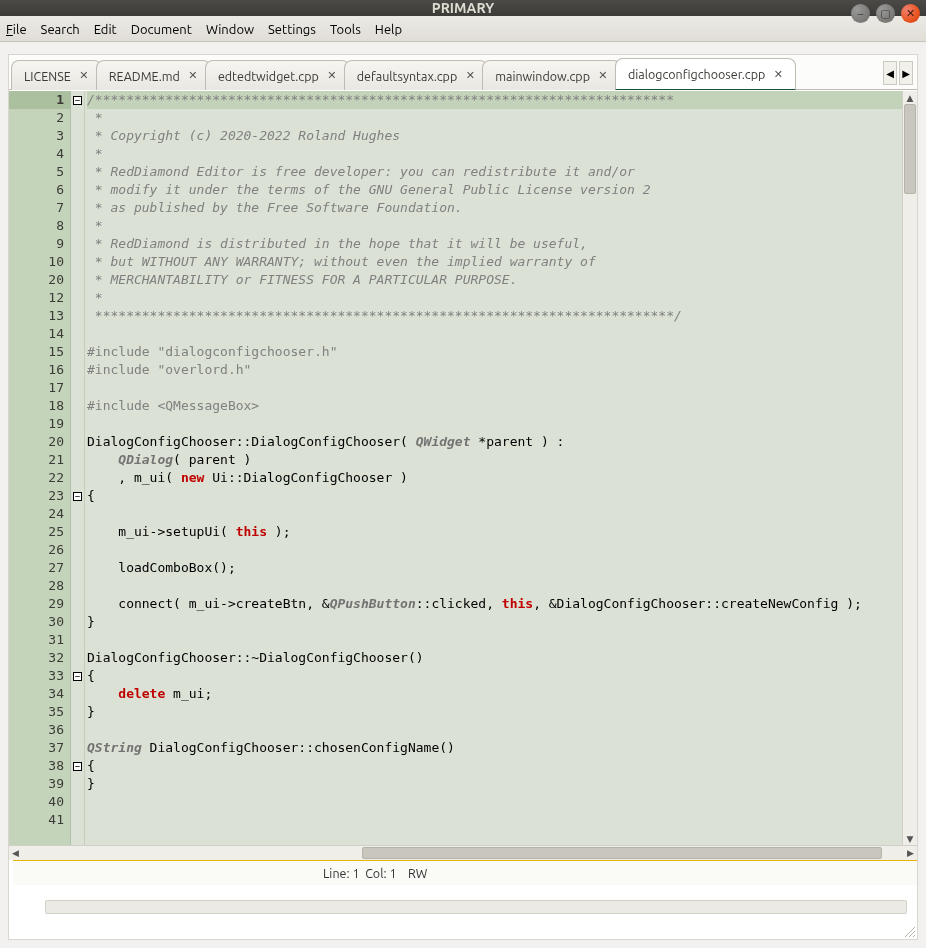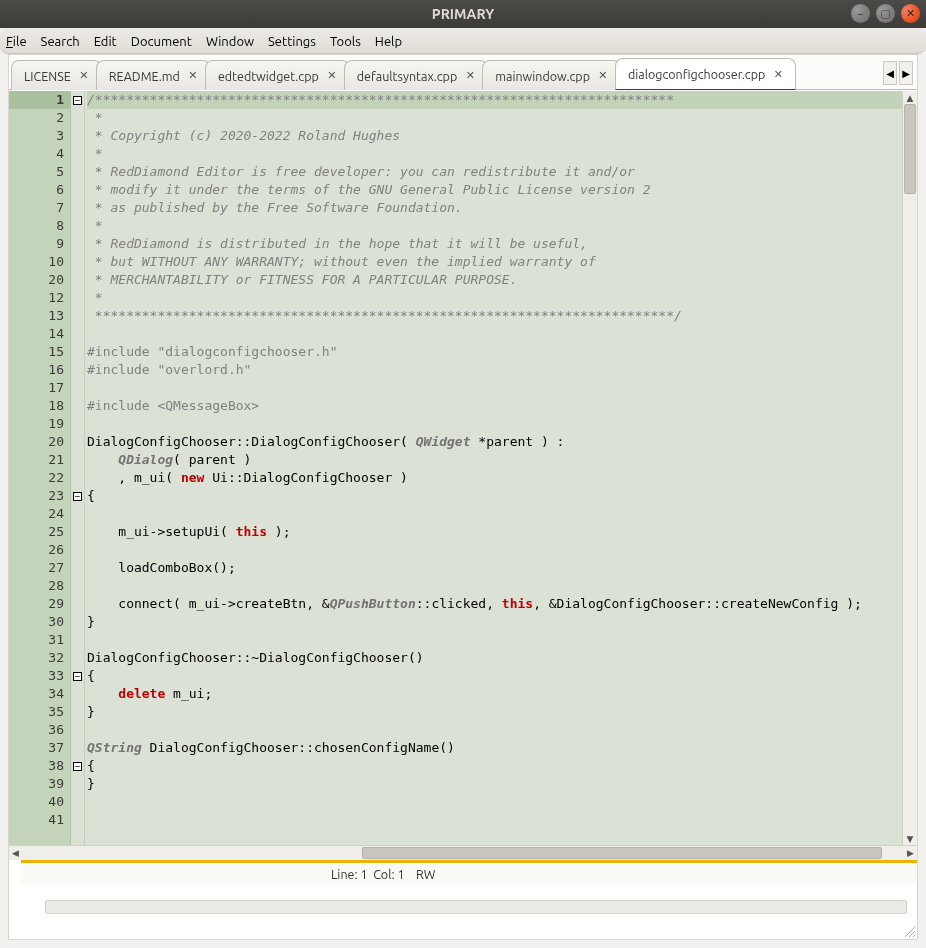--- a/index.html
+++ b/index.html
@@ -1,30 +1,30 @@
 <!DOCTYPE html>
 <html><head>
 <meta charset="utf-8">
 <style>
   * { margin: 0; padding: 0; box-sizing: border-box; }
   html, body { width: 926px; height: 948px; font-family: "Ubuntu", "DejaVu Sans", sans-serif; background: #f2f1f0; overflow: hidden; }
   .titlebar {
     background: linear-gradient(to bottom, #4b4a46 0%, #3c3b37 100%);
-    color: #dfdbd2; height: 28px; display: flex; align-items: center;
+    color: #dfdbd2; height: 16px; display: flex; align-items: center;
     padding: 0 2px; font-size: 14px; position: relative;
   }
   .titlebar .title { position: absolute; left: 50%; transform: translateX(-50%); font-weight: bold; }
   .titlebar .win-buttons { position: absolute; right: 6px; top: 4px; display: flex; gap: 6px; }
   .win-btn { width: 19px; height: 19px; border-radius: 50%; display: flex; align-items: center; justify-content: center; font-size: 11px; color: #3b3a36; }
   .win-min, .win-max { background: radial-gradient(circle at 30% 30%, #999 0%, #6b6a66 100%); }
   .win-close { background: radial-gradient(circle at 30% 30%, #f08070 0%, #e95420 60%, #c7411b 100%); color: #3a1a10; }
   .menubar {
     background: linear-gradient(to bottom, #eceae5 0%, #e0ddd7 100%);
     border-bottom: 1px solid #c6c3bc; height: 26px; display: flex; align-items: center;
-    padding: 0 6px; font-size: 13px; gap: 14px; border-radius: 8px;
+    padding: 0 6px; font-size: 13px; gap: 14px;
   }
   .menubar .menu-item { cursor: default; }
   .menubar .menu-item .ul { text-decoration: underline; }
   .window-body { background: #fff; border: 1px solid #d9d6cf; position: absolute; left: 8px; right: 8px; top: 54px; bottom: 8px; }
   .tabs-row { display: flex; align-items: flex-end; height: 35px; padding: 2px 2px 0 2px; background: #fcfcfb; border-bottom: 1px solid #bebbb3; position: relative; }
   .tab {
     display: flex; align-items: center; gap: 6px; padding: 6px 10px 6px 12px;
     border: 1px solid #bfbcb4; border-bottom: none; border-radius: 8px 8px 0 0;
     background: linear-gradient(to bottom, #f6f5f1 0%, #e9e7e1 100%);
     font-size: 12.5px; color: #3b3a36; margin-right: -6px; margin-bottom: -1px; height: 30px;
@@ -50,21 +50,21 @@
   .fold-col { width: 14px; background: #dbe2d5; border-right: 1px solid #c4ceba; font-family: monospace; font-size: 10px; color:#000; }
   .fold-col .fc { height: 18px; line-height: 18px; text-align:center; }
   .fold-box { display:inline-block; width:9px; height:9px; border:1px solid #000; background:#fff; font-size:9px; line-height:7px; text-align:center; }
   .code { flex:1; font-family: "DejaVu Sans Mono","Courier New",monospace; font-size: 13px; color: #000; padding-left: 2px; background: #dbe2d5; overflow:hidden;}
   .code .cl { height: 18px; line-height: 18px; white-space: pre; }
   .code .cl.current { background: #c3d3b9; }
   .c-comment { color: #808080; font-style: italic; }
   .c-prep { color: #808080; }
   .c-type { color: #737373; font-weight: bold; font-style: italic; }
   .c-kw2 { color: #c00000; font-weight: bold; }
-  .statusbar { position:absolute; left:12px; right:0; bottom: 54px; height: 25px; background:#fafaf7; display:flex; align-items:center; font-size:12.5px; color:#333; padding: 0 10px; border-top:3px solid #eab308;}
+  .statusbar { position:absolute; left:4px; right:0; bottom: 54px; height: 25px; background:#fafaf7; display:flex; align-items:center; font-size:12.5px; color:#333; padding: 0 10px; border-top:1px solid #eab308;}
   .statusbar .spacer { flex: 0 0 300px; }
   .bottom-spacer { position:absolute; left:0; right:0; bottom:16px; height:38px; background:#fff;}
   .bottom-scroll { position:absolute; left:10px; right:10px; bottom:20px; height: 24px; display:flex; align-items:center; }
   .bottom-scroll .track { flex:1; height: 14px; background:#eceae5; border:1px solid #d3d0c8; border-radius:2px; margin-left: 26px;}
   .grip { position:absolute; right:2px; bottom:2px; width:12px; height:12px; }
   .grip svg { display:block; }
 </style>
 </head>
 <body>
 

